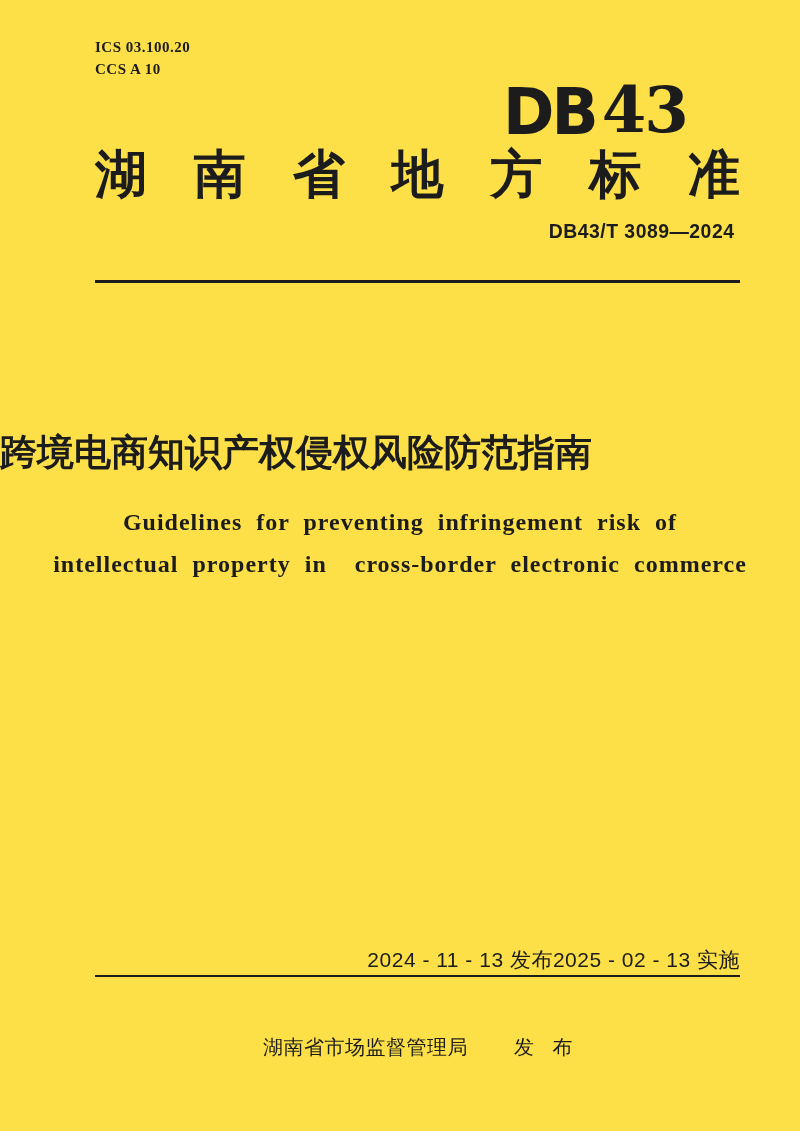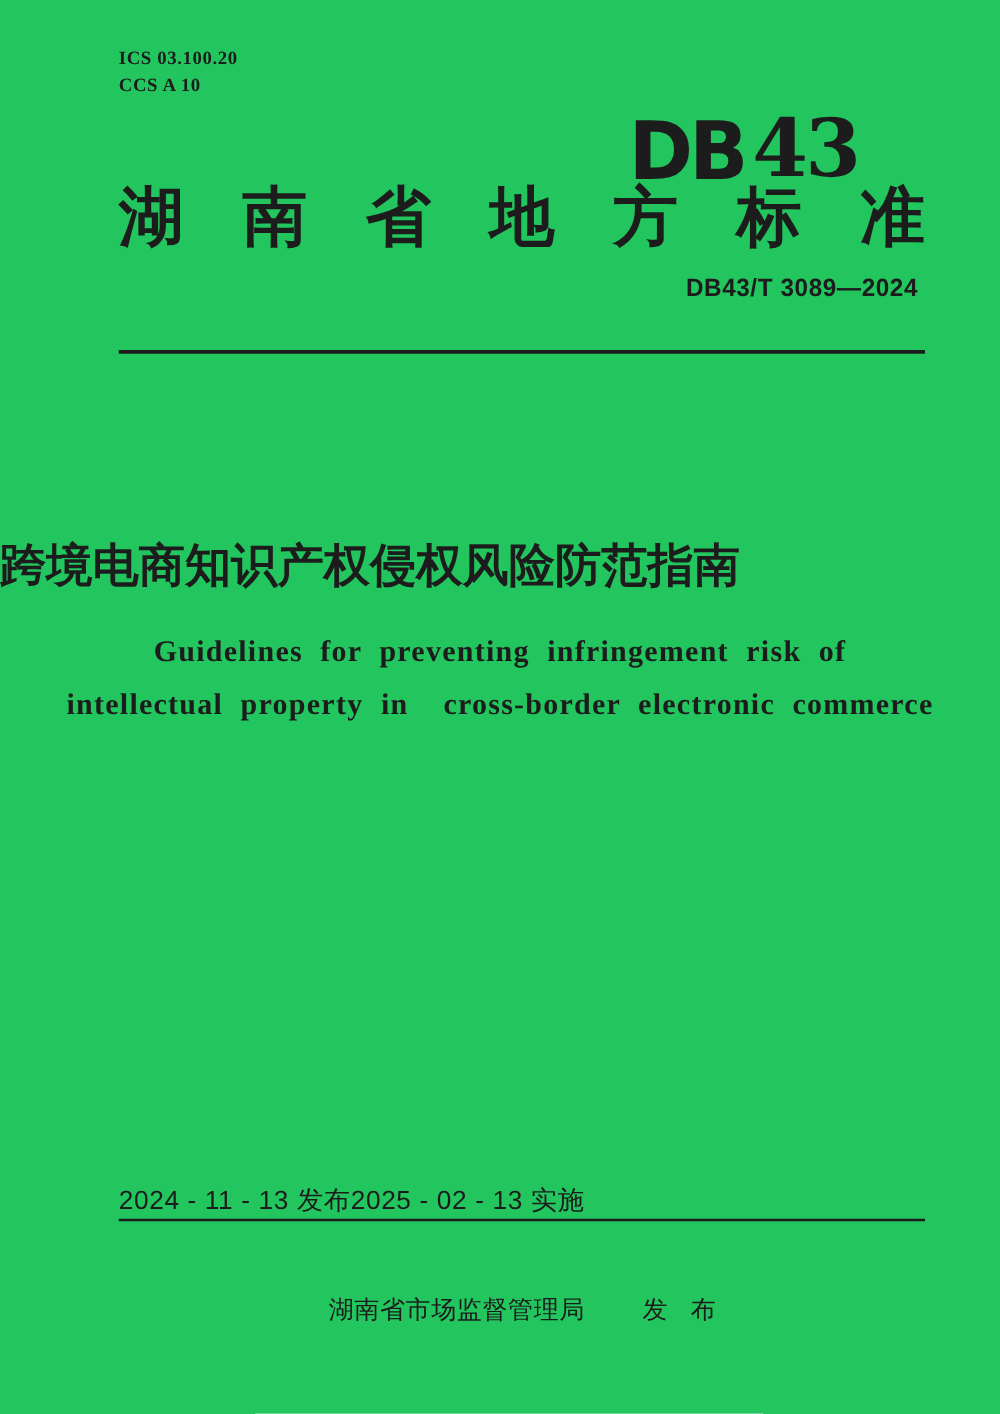--- a/index.html
+++ b/index.html
@@ -1,42 +1,42 @@
 <!DOCTYPE html>
 <html><head>
 <meta charset="utf-8">
 <style>
   html, body { margin: 0; padding: 0; background: #e9e9e9; }
   .page {
     position: relative;
     width: 800px;
     height: 1131px;
     margin: 0 auto;
-    background: #22c55e;
+    background: #fde047;
     color: #1c1c1c;
     overflow: hidden;
     font-family: "Liberation Sans", sans-serif;
   }
 
   
   .codes {
     position: absolute;
     top: 36px;
     left: 95px;
     font-family: "Liberation Serif", serif;
     font-weight: bold;
     font-size: 15px;
     line-height: 22px;
     letter-spacing: 0.5px;
   }
 
   
   .logo {
     position: absolute;
-    top: 82px;
+    top: 72px;
     left: 503px;
     height: 70px;
     white-space: nowrap;
   }
   .logo .db {
     font-family: "DejaVu Sans", sans-serif;
     font-weight: bold;
     font-size: 62px;
     letter-spacing: -3px;
     display: inline-block;
@@ -118,21 +118,21 @@
   }
   .title-en .line { white-space: pre; }
 
   
   .dates {
     position: absolute;
     top: 946px;
     left: 95px;
     right: 60px;
     display: flex;
-    justify-content: flex-start;
+    justify-content: flex-end;
     font-size: 21px;
     letter-spacing: 0.5px;
     font-family: "Liberation Sans", sans-serif;
   }
   .dates .date { white-space: pre; }
 
   
   .footer-rule {
     position: absolute;
     top: 975px;

